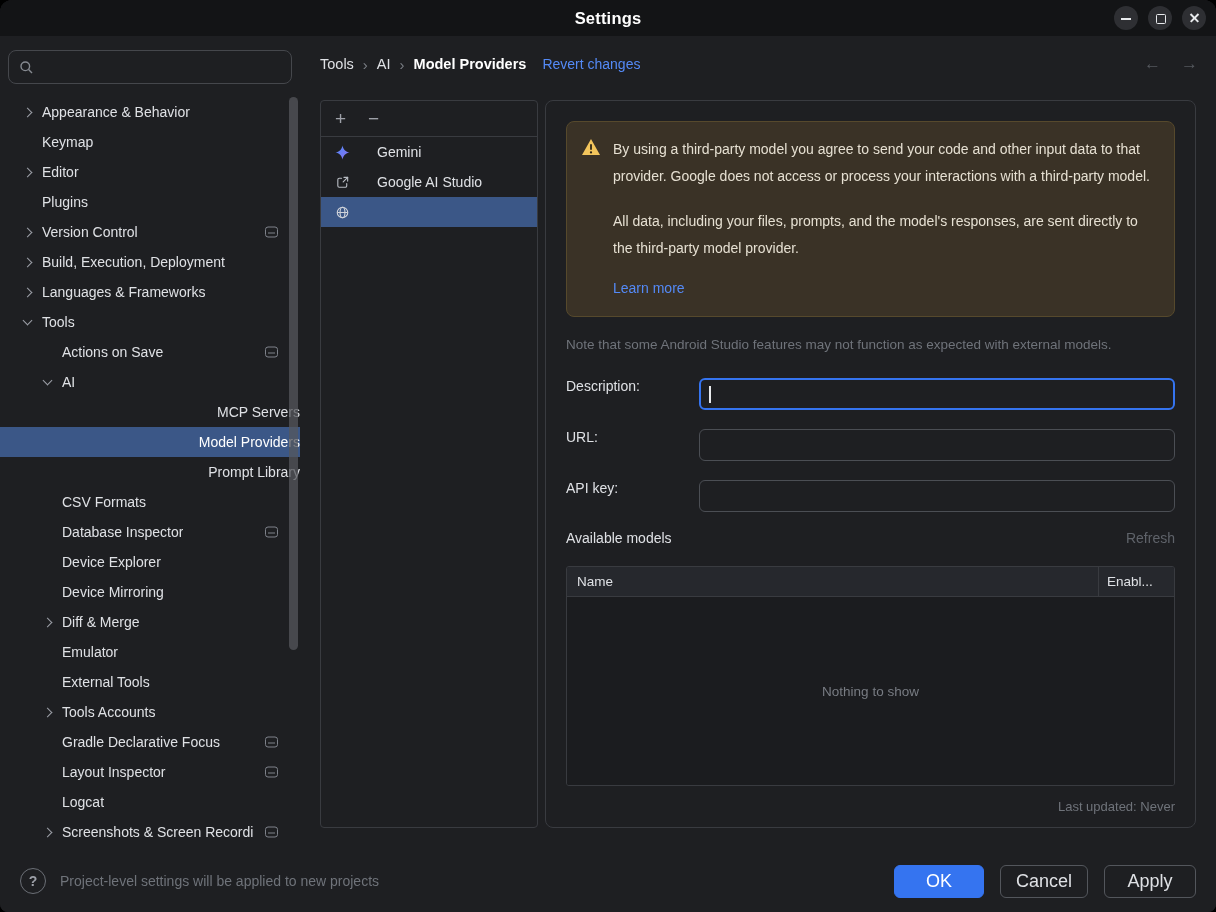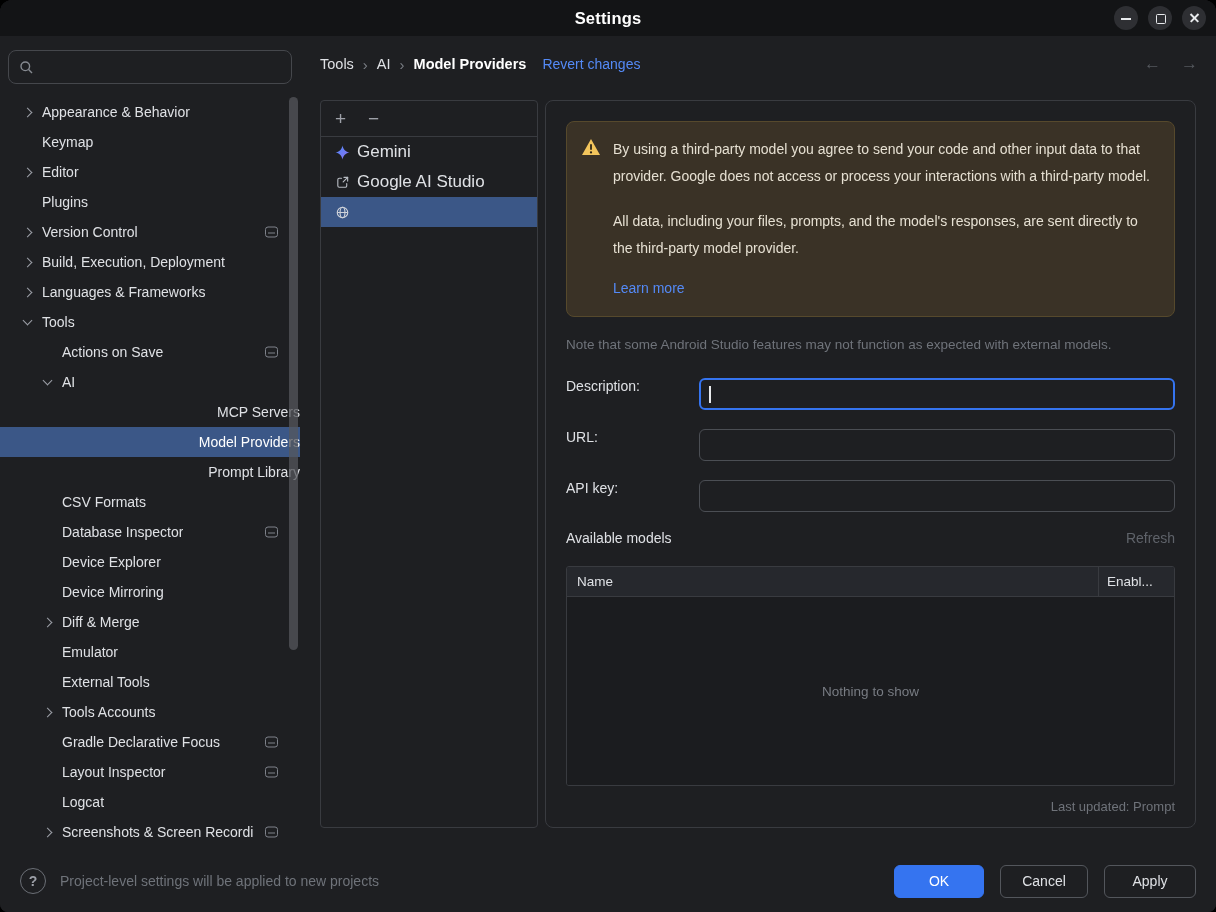--- a/index.html
+++ b/index.html
@@ -40,21 +40,21 @@
   .crumb.current { font-weight:bold; color:#fff; }
   .crumb-sep { color:#7a7e85; margin:0 9px; font-size:15px; }
   .revert { color:#548af7; margin-left:16px; font-size:14px; cursor:pointer; }
   .crumbs .spacer { flex:1; }
   .nav-arrow { color:#55585e; font-size:17px; margin-left:20px; }
 
   
   .providers { position:absolute; left:320px; top:100px; width:218px; height:728px; border:1px solid #393b40; border-radius:4px; background:#1e1f22; overflow:hidden; }
   .ptoolbar { height:36px; border-bottom:1px solid #393b40; display:flex; align-items:center; padding:0 14px; gap:22px; }
   .tool-btn { color:#9da0a8; font-size:19px; line-height:1; font-weight:400; }
-  .prow { height:30px; display:flex; align-items:center; gap:7px; padding-left:13px; font-size:17px; }
+  .prow { height:30px; display:flex; align-items:center; gap:27px; padding-left:13px; font-size:14px; }
   .prow.sel { background:#3b5787; color:#fff; }
   .picon { width:16px; height:16px; display:inline-flex; align-items:center; justify-content:center; flex:none; }
 
   
   .main { position:absolute; left:545px; top:100px; width:651px; height:728px; border:1px solid #393b40; border-radius:8px; background:#1e1f22; padding:20px; }
   .banner { background:#3a3226; border:1px solid #56492c; border-radius:8px; padding:14px 16px 14px 14px; display:flex; gap:12px; align-items:flex-start; }
   .warn-ic { flex:none; margin-top:2px; }
   .banner-text { max-width:560px; font-size:14px; line-height:27px; color:#e6e0d2; }
   .banner-text p { margin:0; }
   .banner-text p + p { margin-top:18px; }
@@ -74,21 +74,21 @@
   .th.name { flex:1; padding-left:10px; }
   .th.en { width:76px; border-left:1px solid #393b40; padding-left:8px; }
   .tbody { flex:1; background:#1b1c1f; display:flex; align-items:center; justify-content:center; }
   .empty { color:#787c83; font-size:13.5px; }
   .updated { margin-top:13px; text-align:right; font-size:13px; color:#6f737a; }
 
   
   .footer { position:absolute; left:0; right:0; bottom:0; height:62px; display:flex; align-items:center; padding:0 20px; background:#1e1f22; }
   .help { width:26px; height:26px; border-radius:50%; border:1.5px solid #6b6f76; color:#9da0a8; font-size:14px; font-weight:bold; display:flex; align-items:center; justify-content:center; flex:none; }
   .hint { margin-left:14px; color:#6f737a; font-size:14px; flex:1; }
-  .btn { height:33px; border-radius:6px; font-size:14px; display:flex; align-items:center; justify-content:center; margin-left:16px; }
+  .btn { height:33px; border-radius:6px; font-size:18px; display:flex; align-items:center; justify-content:center; margin-left:16px; }
   .btn.primary { width:90px; background:#3574f0; color:#fff; border:1px solid #3574f0; }
   .btn.secondary { background:transparent; border:1px solid #53565c; color:#dfe1e5; }
   .btn.cancel { width:88px; }
   .btn.apply { width:92px; }
 </style>
 </head>
 <body>
 
 <div class="window">
 
@@ -336,21 +336,21 @@
     <div class="table">
       <div class="thead">
         <div class="th name">Name</div>
         <div class="th en">Enabl...</div>
       </div>
       <div class="tbody">
         <span class="empty">Nothing to show</span>
       </div>
     </div>
 
-    <div class="updated">Last updated: Prompt</div>
+    <div class="updated">Last updated: Never</div>
   </div>
 
   <div class="footer">
     <div class="help">?</div>
     <div class="hint">Project-level settings will be applied to new projects</div>
     <div class="btn primary">OK</div>
     <div class="btn secondary cancel">Cancel</div>
     <div class="btn secondary apply">Apply</div>
   </div>
 

